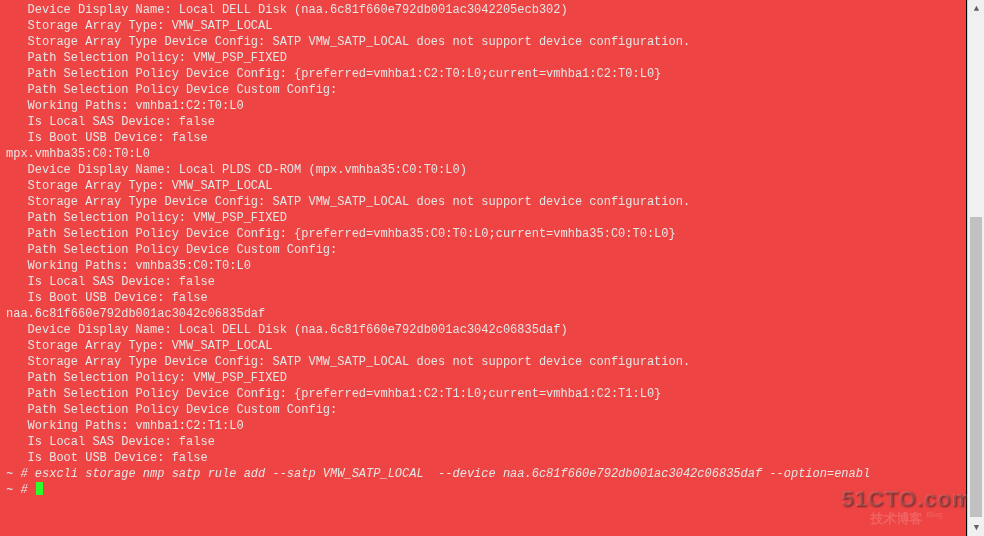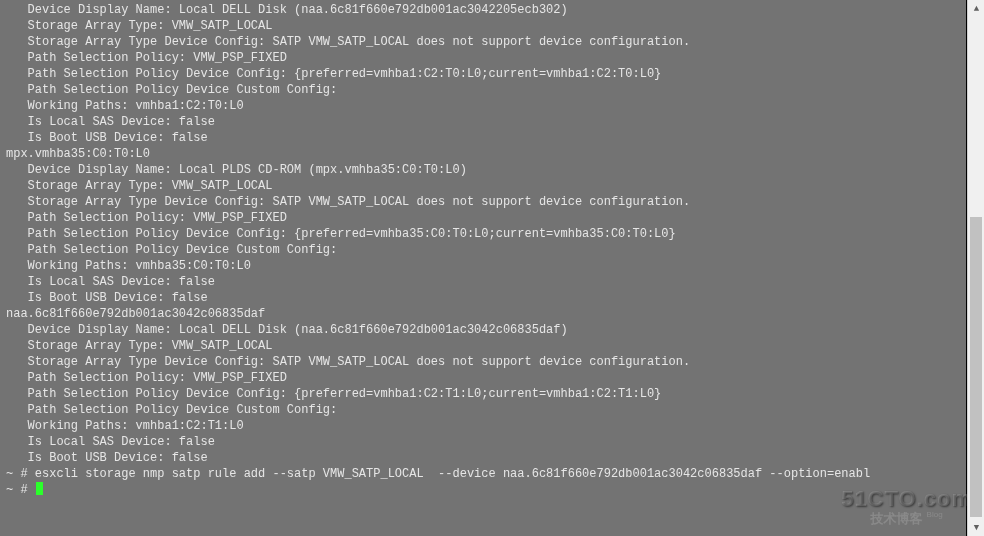--- a/index.html
+++ b/index.html
@@ -14,24 +14,24 @@
     color: #e6e6e6;
     position: relative;
   }
   .terminal {
     box-sizing: border-box;
     width: 966px;
     height: 536px;
     padding: 2px 0 0 6px;
     line-height: 16px;
     white-space: pre;
-    background: #737373;
+    background: #ef4444;
   }
   .line { white-space: pre; }
-  .prompt-row { white-space: pre; }
+  .prompt-row { white-space: pre; font-style: italic; }
   .prompt { color: #e6e6e6; }
   .cursor {
     display: inline-block;
     width: 7px;
     height: 13px;
     background: #2bff2b;
     vertical-align: -2px;
     margin-left: 1px;
   }
   .watermark {

